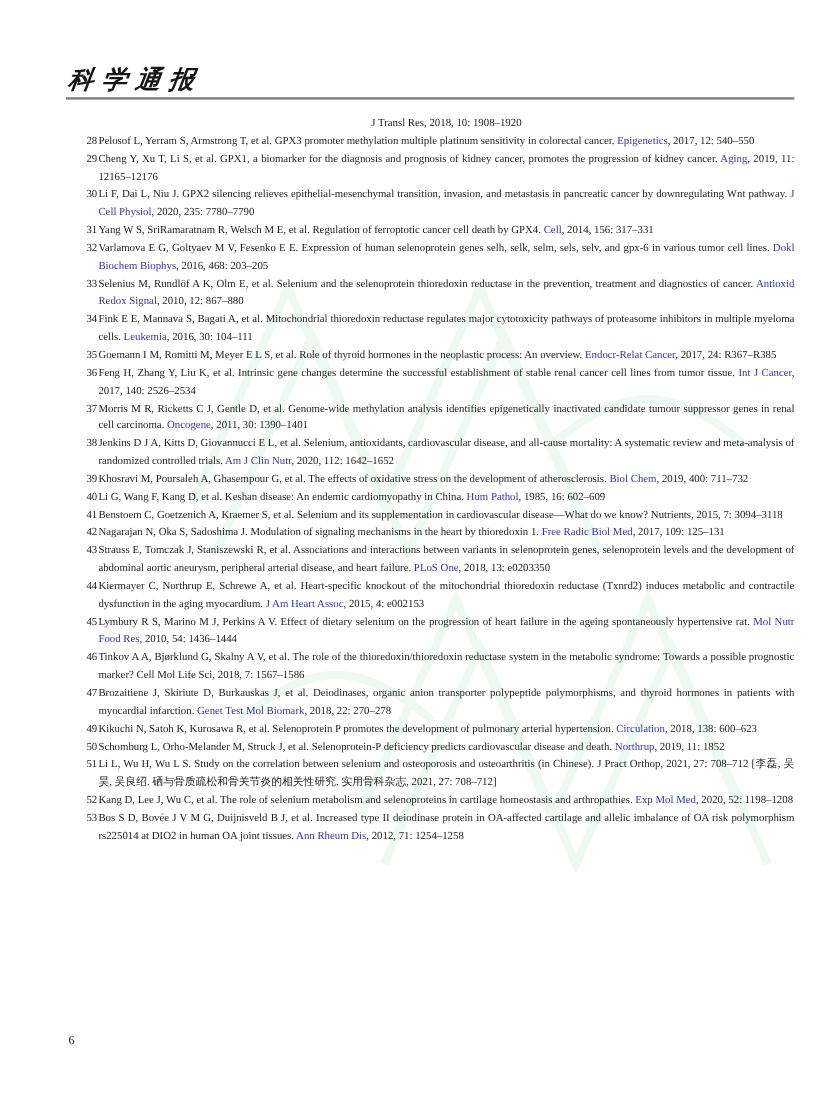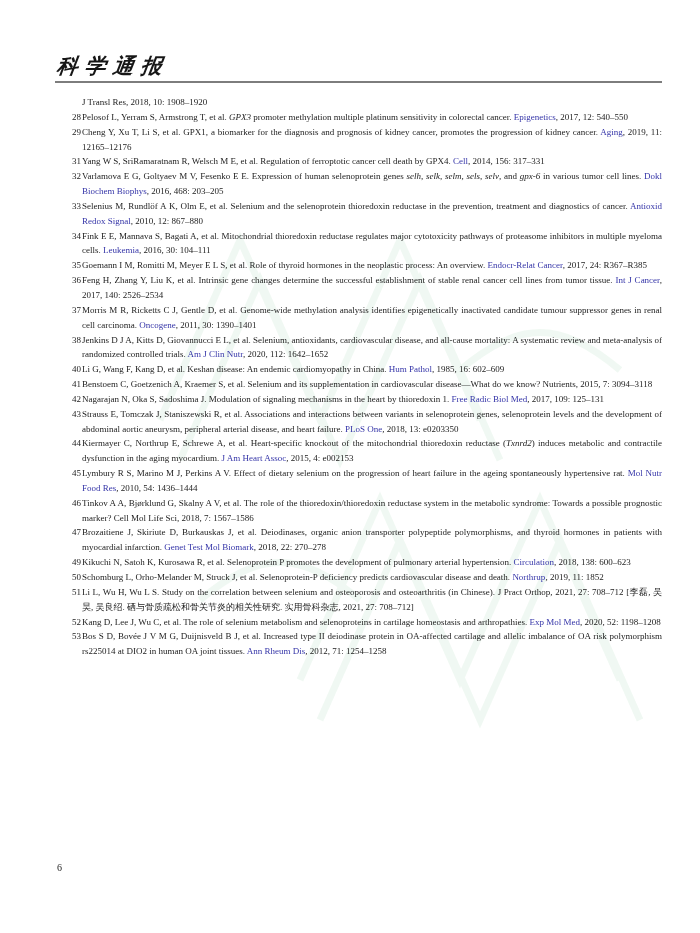--- a/index.html
+++ b/index.html
@@ -27,28 +27,28 @@
     transform: skewX(-8deg);
     display: inline-block; margin-bottom: 3px; margin-left: 2px;
     line-height: 1.1;
   }
   .header-rule { width: 607px; height: 2.4px; background: #7d7d7d; }
 
   .content {
     position: absolute; left: 60px; top: 95px; width: 602px; z-index: 1;
     font-size: 9px; line-height: 14.85px;
   }
-  .carryover { padding-left: 22px; }
+  .carryover { padding-left: 22px; text-align: center; }
   ol.refs { list-style: none; }
   ol.refs li {
     position: relative; padding-left: 22px;
     text-align: justify;
   }
   .ref-num { position: absolute; left: 12px; top: 0; }
-  .run-i { font-style: italic; }
+  .run-i { }
   .run-l { color: #3535a8; }
 
   .page-number {
     position: absolute; left: 57px; top: 862px;
     font-size: 10px; z-index: 1;
   }
 </style>
 </head>
 <body>
 
@@ -68,28 +68,30 @@
   <div class="header">
     <div class="logo">科学通报</div>
     <div class="header-rule"></div>
   </div>
 
   <div class="content">
     <div class="carryover">J Transl Res, 2018, 10: 1908–1920</div>
     <ol class="refs">
         <li><span class="ref-num">28</span><span>Pelosof L, Yerram S, Armstrong T, et al. </span><span class="run-i">GPX3</span><span> promoter methylation multiple platinum sensitivity in colorectal cancer. </span><span class="run-l">Epigenetics</span><span>, 2017, 12: 540–550</span></li>
         <li><span class="ref-num">29</span><span>Cheng Y, Xu T, Li S, et al. GPX1, a biomarker for the diagnosis and prognosis of kidney cancer, promotes the progression of kidney cancer. </span><span class="run-l">Aging</span><span>, 2019, 11: 12165–12176</span></li>
+        <li><span class="ref-num">30</span><span>Li F, Dai L, Niu J. GPX2 silencing relieves epithelial-mesenchymal transition, invasion, and metastasis in pancreatic cancer by downregulating Wnt pathway. </span><span class="run-l">J Cell Physiol</span><span>, 2020, 235: 7780–7790</span></li>
         <li><span class="ref-num">31</span><span>Yang W S, SriRamaratnam R, Welsch M E, et al. Regulation of ferroptotic cancer cell death by GPX4. </span><span class="run-l">Cell</span><span>, 2014, 156: 317–331</span></li>
         <li><span class="ref-num">32</span><span>Varlamova E G, Goltyaev M V, Fesenko E E. Expression of human selenoprotein genes </span><span class="run-i">selh</span><span>, </span><span class="run-i">selk</span><span>, </span><span class="run-i">selm</span><span>, </span><span class="run-i">sels</span><span>, </span><span class="run-i">selv</span><span>, and </span><span class="run-i">gpx-6</span><span> in various tumor cell lines. </span><span class="run-l">Dokl Biochem Biophys</span><span>, 2016, 468: 203–205</span></li>
         <li><span class="ref-num">33</span><span>Selenius M, Rundlöf A K, Olm E, et al. Selenium and the selenoprotein thioredoxin reductase in the prevention, treatment and diagnostics of cancer. </span><span class="run-l">Antioxid Redox Signal</span><span>, 2010, 12: 867–880</span></li>
         <li><span class="ref-num">34</span><span>Fink E E, Mannava S, Bagati A, et al. Mitochondrial thioredoxin reductase regulates major cytotoxicity pathways of proteasome inhibitors in multiple myeloma cells. </span><span class="run-l">Leukemia</span><span>, 2016, 30: 104–111</span></li>
         <li><span class="ref-num">35</span><span>Goemann I M, Romitti M, Meyer E L S, et al. Role of thyroid hormones in the neoplastic process: An overview. </span><span class="run-l">Endocr-Relat Cancer</span><span>, 2017, 24: R367–R385</span></li>
         <li><span class="ref-num">36</span><span>Feng H, Zhang Y, Liu K, et al. Intrinsic gene changes determine the successful establishment of stable renal cancer cell lines from tumor tissue. </span><span class="run-l">Int J Cancer</span><span>, 2017, 140: 2526–2534</span></li>
         <li><span class="ref-num">37</span><span>Morris M R, Ricketts C J, Gentle D, et al. Genome-wide methylation analysis identifies epigenetically inactivated candidate tumour suppressor genes in renal cell carcinoma. </span><span class="run-l">Oncogene</span><span>, 2011, 30: 1390–1401</span></li>
         <li><span class="ref-num">38</span><span>Jenkins D J A, Kitts D, Giovannucci E L, et al. Selenium, antioxidants, cardiovascular disease, and all-cause mortality: A systematic review and meta-analysis of randomized controlled trials. </span><span class="run-l">Am J Clin Nutr</span><span>, 2020, 112: 1642–1652</span></li>
+        <li><span class="ref-num">39</span><span>Khosravi M, Poursaleh A, Ghasempour G, et al. The effects of oxidative stress on the development of atherosclerosis. </span><span class="run-l">Biol Chem</span><span>, 2019, 400: 711–732</span></li>
         <li><span class="ref-num">40</span><span>Li G, Wang F, Kang D, et al. Keshan disease: An endemic cardiomyopathy in China. </span><span class="run-l">Hum Pathol</span><span>, 1985, 16: 602–609</span></li>
         <li><span class="ref-num">41</span><span>Benstoem C, Goetzenich A, Kraemer S, et al. Selenium and its supplementation in cardiovascular disease—What do we know? Nutrients, 2015, 7: 3094–3118</span></li>
         <li><span class="ref-num">42</span><span>Nagarajan N, Oka S, Sadoshima J. Modulation of signaling mechanisms in the heart by thioredoxin 1. </span><span class="run-l">Free Radic Biol Med</span><span>, 2017, 109: 125–131</span></li>
         <li><span class="ref-num">43</span><span>Strauss E, Tomczak J, Staniszewski R, et al. Associations and interactions between variants in selenoprotein genes, selenoprotein levels and the development of abdominal aortic aneurysm, peripheral arterial disease, and heart failure. </span><span class="run-l">PLoS One</span><span>, 2018, 13: e0203350</span></li>
         <li><span class="ref-num">44</span><span>Kiermayer C, Northrup E, Schrewe A, et al. Heart-specific knockout of the mitochondrial thioredoxin reductase (</span><span class="run-i">Txnrd2</span><span>) induces metabolic and contractile dysfunction in the aging myocardium. </span><span class="run-l">J Am Heart Assoc</span><span>, 2015, 4: e002153</span></li>
         <li><span class="ref-num">45</span><span>Lymbury R S, Marino M J, Perkins A V. Effect of dietary selenium on the progression of heart failure in the ageing spontaneously hypertensive rat. </span><span class="run-l">Mol Nutr Food Res</span><span>, 2010, 54: 1436–1444</span></li>
         <li><span class="ref-num">46</span><span>Tinkov A A, Bjørklund G, Skalny A V, et al. The role of the thioredoxin/thioredoxin reductase system in the metabolic syndrome: Towards a possible prognostic marker? Cell Mol Life Sci, 2018, 7: 1567–1586</span></li>
         <li><span class="ref-num">47</span><span>Brozaitiene J, Skiriute D, Burkauskas J, et al. Deiodinases, organic anion transporter polypeptide polymorphisms, and thyroid hormones in patients with myocardial infarction. </span><span class="run-l">Genet Test Mol Biomark</span><span>, 2018, 22: 270–278</span></li>
         <li><span class="ref-num">49</span><span>Kikuchi N, Satoh K, Kurosawa R, et al. Selenoprotein P promotes the development of pulmonary arterial hypertension. </span><span class="run-l">Circulation</span><span>, 2018, 138: 600–623</span></li>
         <li><span class="ref-num">50</span><span>Schomburg L, Orho-Melander M, Struck J, et al. Selenoprotein-P deficiency predicts cardiovascular disease and death. </span><span class="run-l">Northrup</span><span>, 2019, 11: 1852</span></li>

